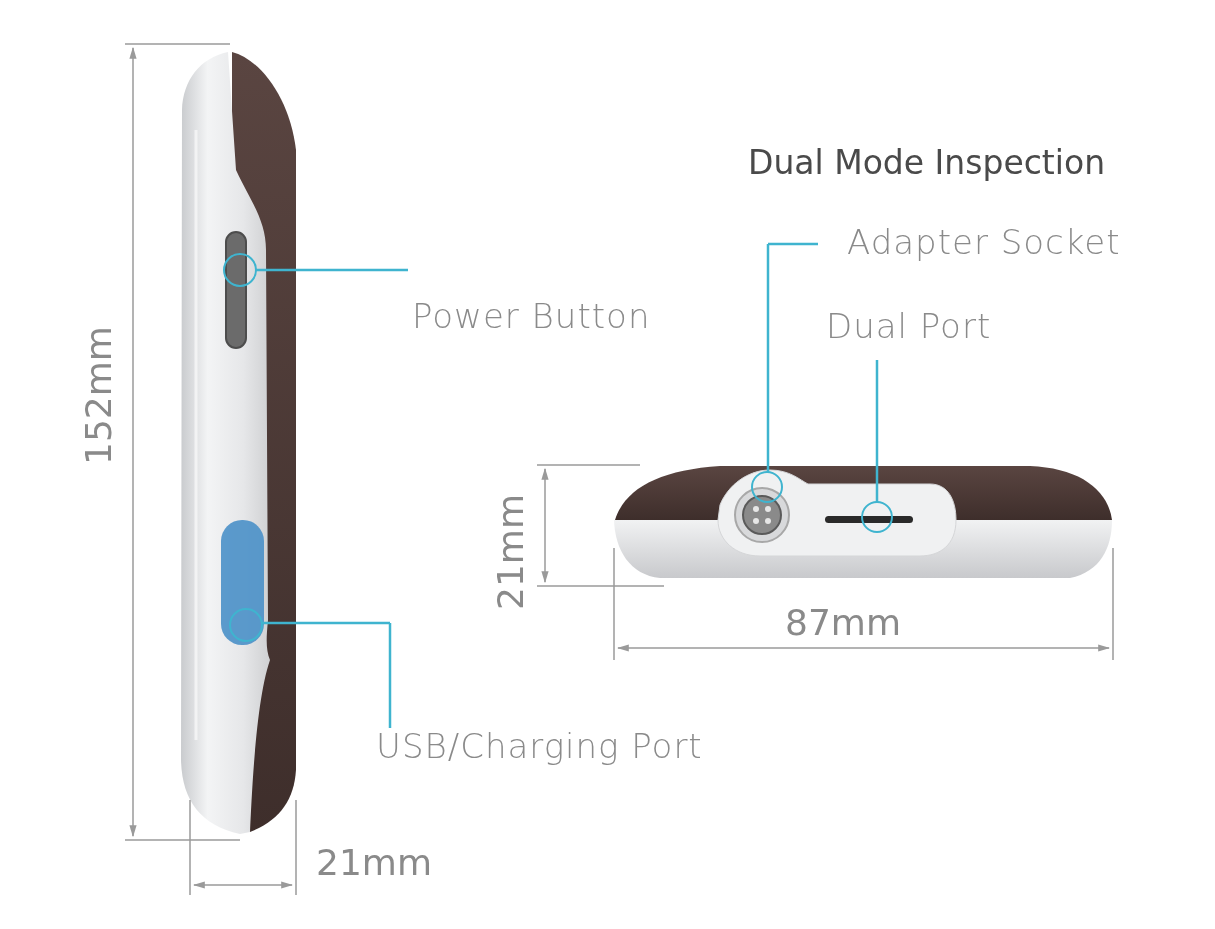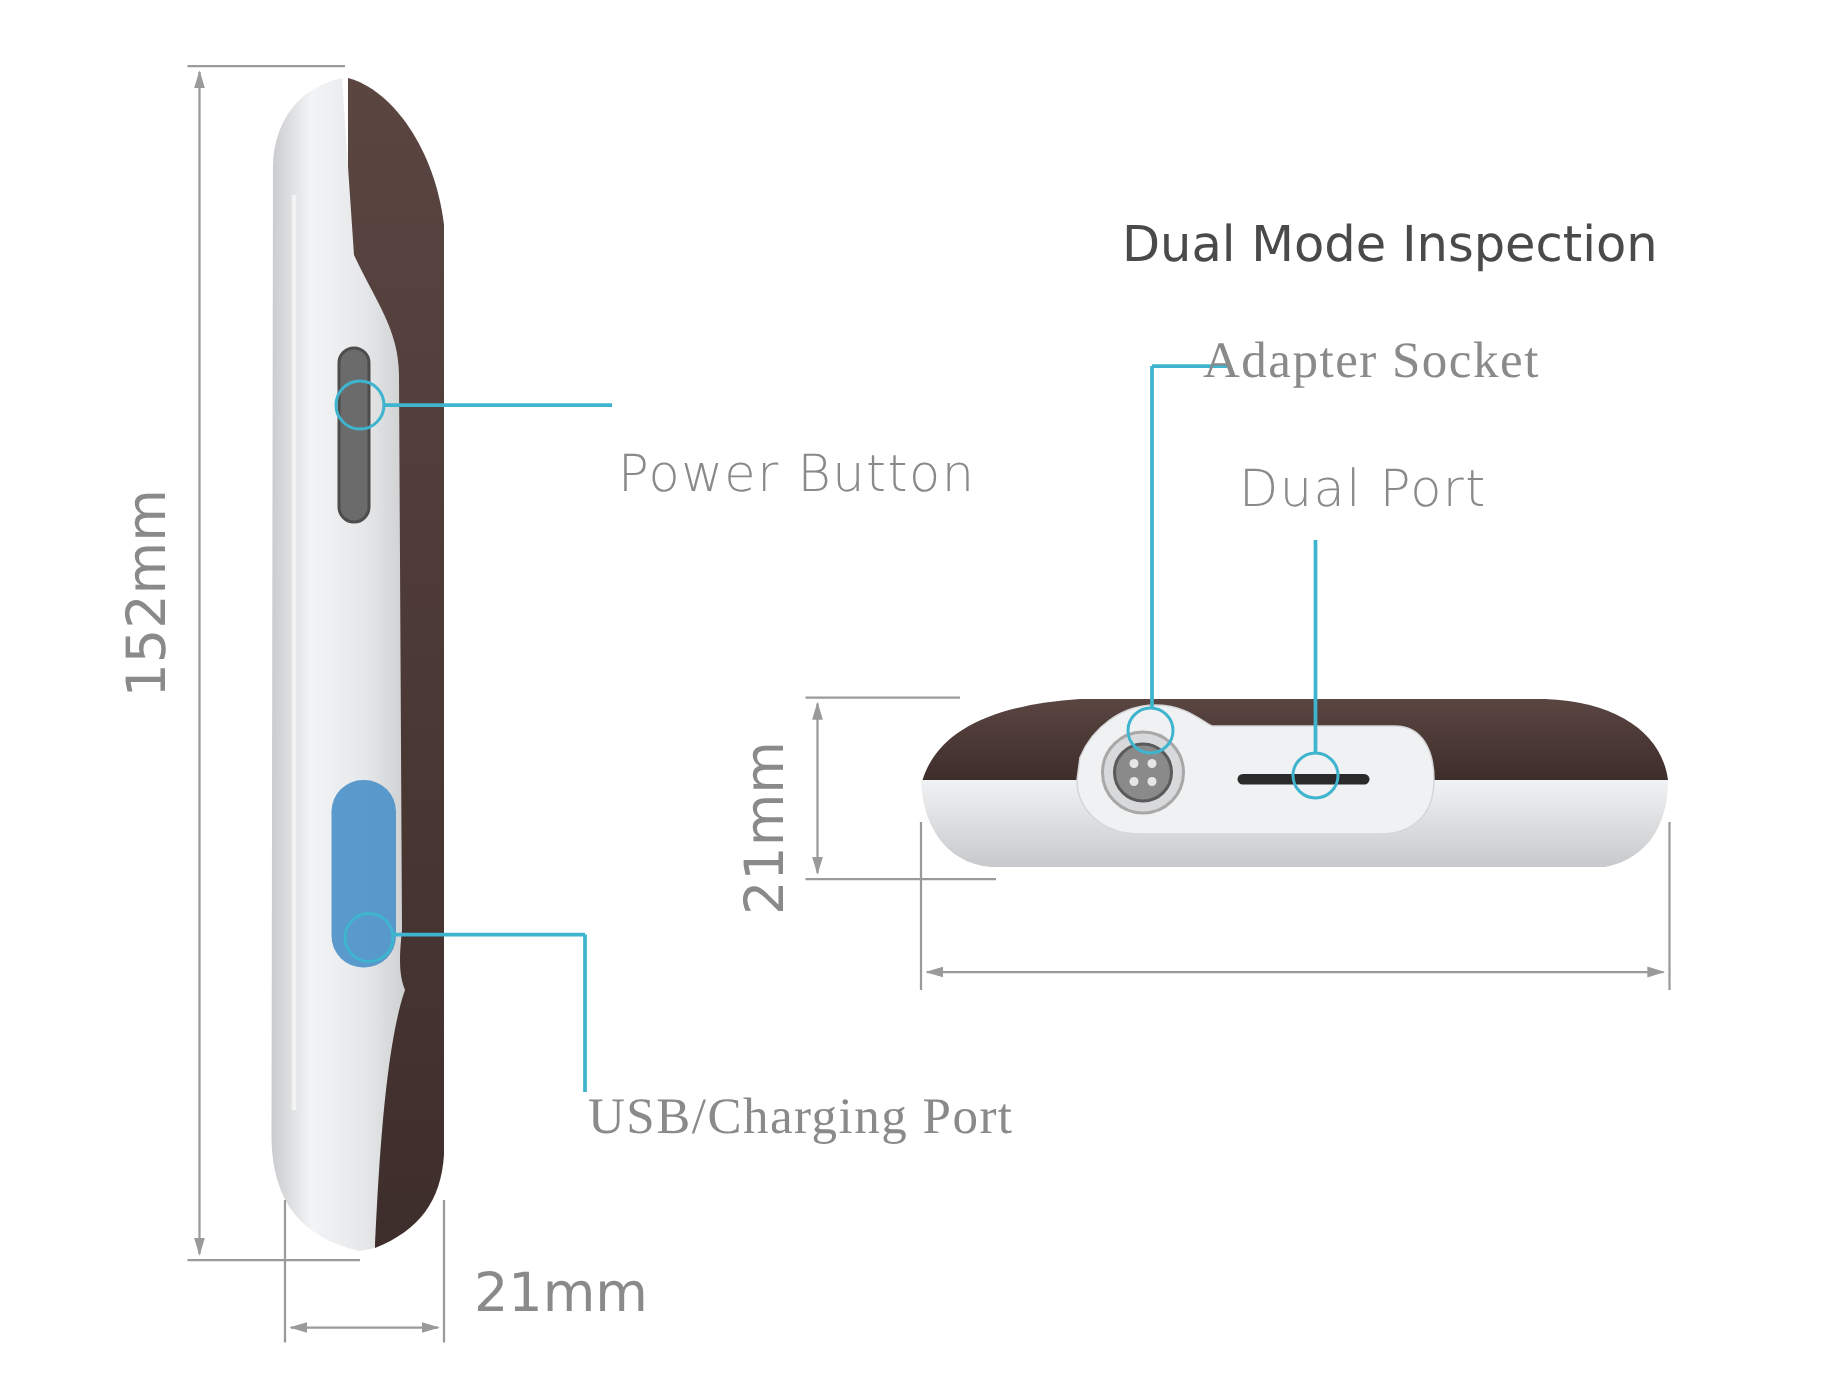--- a/index.html
+++ b/index.html
@@ -110,20 +110,21 @@
     <g>
       <line x1="614" y1="548" x2="614" y2="660" stroke="#9a9a9a" stroke-width="1.5"></line>
       <line x1="1113" y1="548" x2="1113" y2="660" stroke="#9a9a9a" stroke-width="1.5"></line>
       <line x1="618" y1="648" x2="1109" y2="648" stroke="#9a9a9a" stroke-width="1.5" marker-start="url(#arr)" marker-end="url(#arr)"></line>
     </g>
   </svg>
 
   <div class="title" style="left:748px; top:143px;">Dual Mode Inspection</div>
 
   <div class="lbl" style="left:412px; top:248px;margin-top:48px;">Power Button</div>
-  <div class="lbl" style="left:392px; top:726px;font-family:Liberation Serif, serif;">USB/Charging Port</div>
-  <div class="lbl" style="left:802px; top:222px;font-family:Liberation Serif, serif;">Adapter Socket</div>
+  <div class="lbl" style="left:376px; top:726px;">USB/Charging Port</div>
+  <div class="lbl" style="left:847px; top:222px;">Adapter Socket</div>
   <div class="lbl" style="left:826px; top:306px;">Dual Port</div>
 
   <div class="dim rot" style="left:78px; top:465px;">152mm</div>
   <div class="dim" style="left:316px; top:842px;">21mm</div>
   <div class="dim rot" style="left:490px; top:610px;">21mm</div>
+  <div class="dim" style="left:785px; top:602px;">87mm</div>
 </div>
 
 </body></html>

